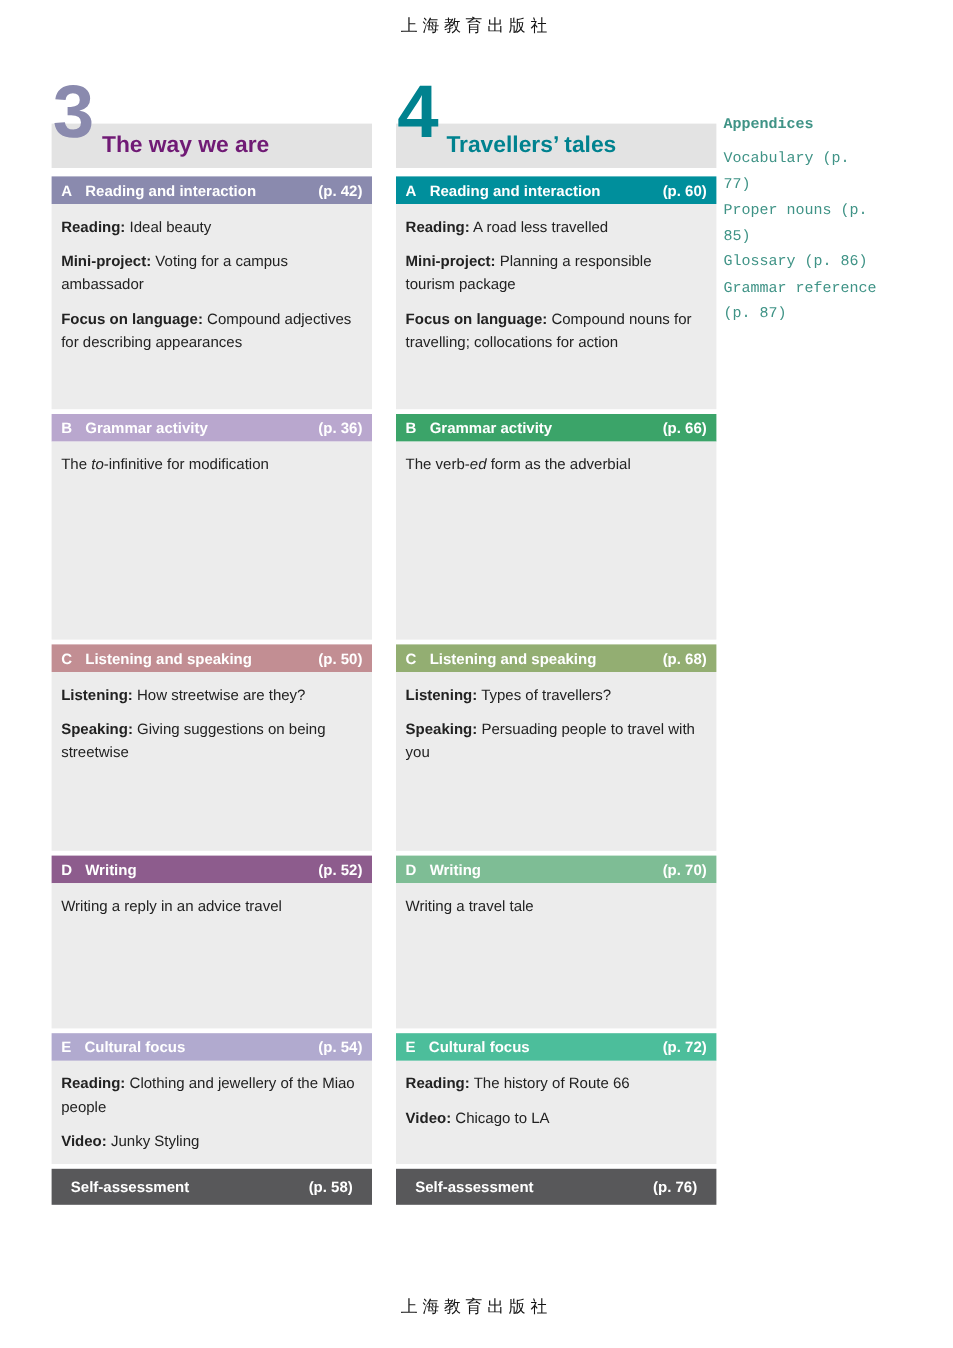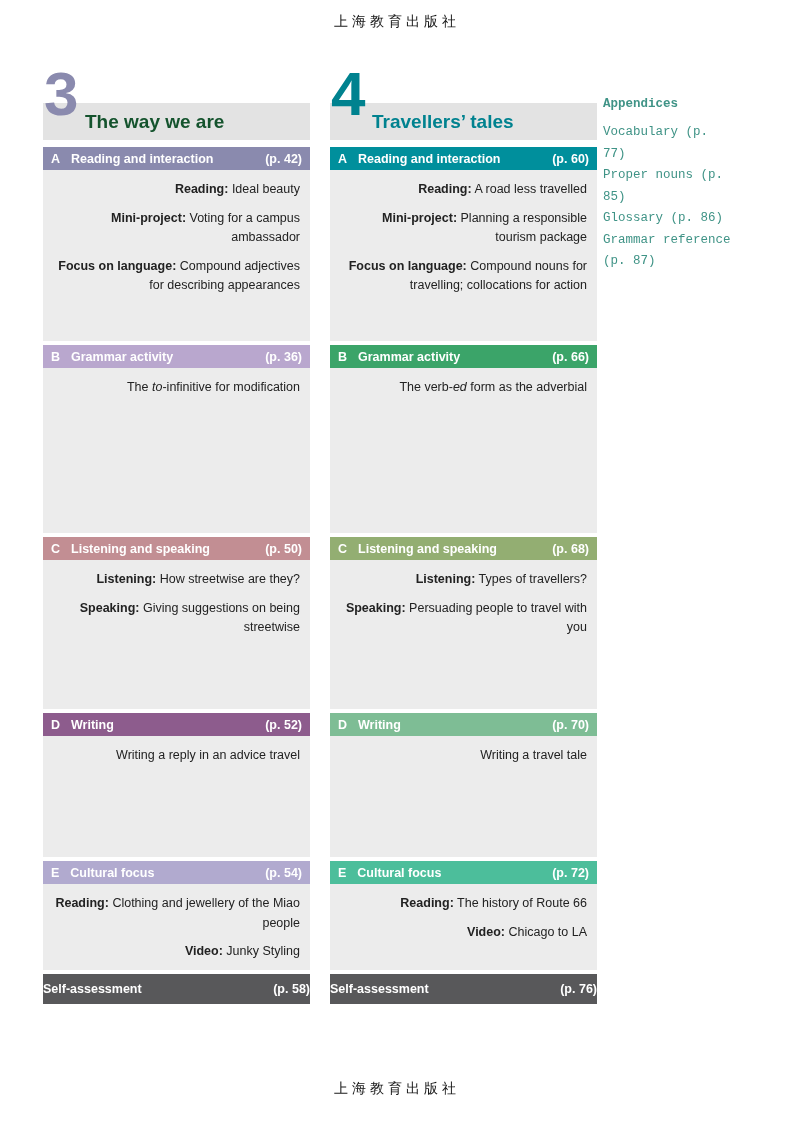--- a/index.html
+++ b/index.html
@@ -17,40 +17,40 @@
   .unit-header .title-band{position:absolute;left:0;right:0;top:28px;height:37px;background:#e3e3e3;}
   .unit-number{position:absolute;left:1px;top:-12px;font-size:62px;font-weight:bold;line-height:1;}
   .unit-title{position:absolute;left:42px;top:28px;height:37px;line-height:37px;font-size:19px;font-weight:bold;white-space:nowrap;}
 
   .sec-band{height:23px;display:flex;align-items:center;box-sizing:border-box;
     padding:0 8px;color:#fff;font-size:12.5px;font-weight:bold;}
   .sec-band.first{margin-top:7px;}
   .sec-band .letter{margin-right:11px;}
   .sec-band .page{margin-left:auto;white-space:nowrap;}
   .sec-content{background:#ececec;box-sizing:border-box;padding:10px 10px 0 8px;
-    margin-bottom:4px;font-size:12.5px;line-height:19.5px;color:#222;text-align:right;}
+    margin-bottom:4px;font-size:12.5px;line-height:19.5px;color:#222;}
   .sec-content p{margin:0 0 9px 0;}
   .self-band{height:30px;display:flex;align-items:center;box-sizing:border-box;
-    padding:0 0;color:#fff;font-size:12.5px;font-weight:bold;}
+    padding:0 16px;color:#fff;font-size:12.5px;font-weight:bold;}
   .self-band .page{margin-left:auto;white-space:nowrap;}
 
   .sidebar{position:absolute;left:603px;top:97px;width:132px;font-size:12.5px;}
   .sidebar .sb-title{font-weight:bold;margin-bottom:11px;}
   .sidebar .sb-item{line-height:21.5px;}
 </style>
 </head>
 <body>
 
 <div class="page-header">上海教育出版社</div>
 
 <div class="unit-col" id="unit-col-0">
     <div class="unit-header">
       <div class="title-band"></div>
       <div class="unit-number" style="color: rgb(138, 138, 174);">3</div>
-      <div class="unit-title" style="color: #14532d;">The way we are</div>
+      <div class="unit-title" style="color: #701a75;">The way we are</div>
     </div>
     <div class="sec-band first" style="background: rgb(138, 138, 174);">
       <span class="letter">A</span>
       <span class="stitle">Reading and interaction</span>
       <span class="page">(p. 42)</span>
     </div>
     <div class="sec-content" style="height: 171px;">
       <p><b>Reading:</b><span> Ideal beauty</span></p>
       <p><b>Mini-project:</b><span> Voting for a campus ambassador</span></p>
       <p><b>Focus on language:</b><span> Compound adjectives for describing appearances</span></p>

